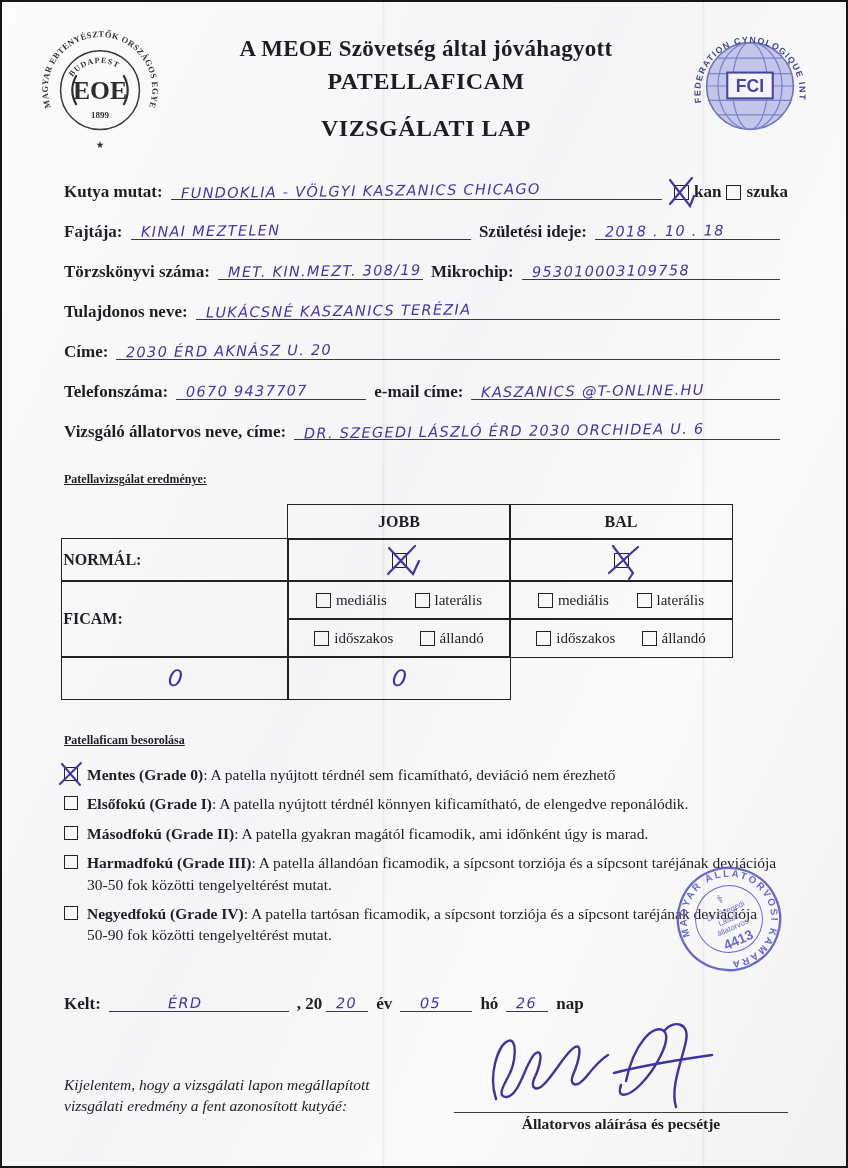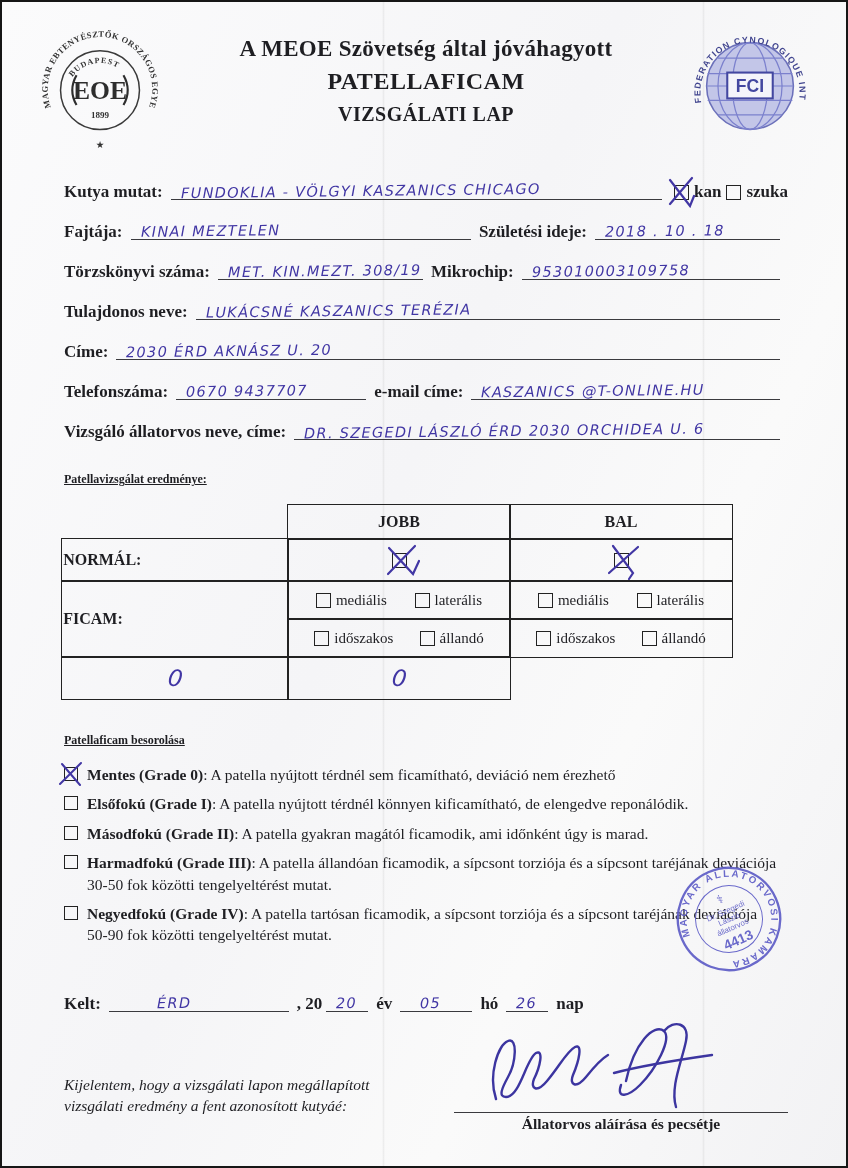--- a/index.html
+++ b/index.html
@@ -9,21 +9,21 @@
     border:2px solid #161616; box-sizing:border-box; overflow:hidden;
     font-family:"Liberation Serif",serif; color:#1e1e22;
   }
   .crease { position:absolute; top:0; bottom:0; width:3px;
     background:linear-gradient(90deg,rgba(0,0,0,0) 0%,rgba(0,0,0,.05) 50%,rgba(0,0,0,0) 100%); }
   
   .header { display:flex; align-items:flex-start; margin:22px 34px 0 34px; }
   .titles { flex:1; text-align:center; font-weight:bold; padding-top:12px;font-family:Liberation Serif, serif; }
   .t1 { font-size:23px; letter-spacing:.3px; }
   .t2 { font-size:24px; margin-top:6px; letter-spacing:.5px; }
-  .t3 { font-size:20px; margin-top:8px; letter-spacing:.5px; }
+  .t3 { font-size:24px; margin-top:20px; letter-spacing:.5px; }
   
   .fields { margin:26px 58px 0 62px; }
   .frow { display:flex; align-items:flex-end; margin-bottom:16px; font-size:17px; font-weight:bold; white-space:nowrap; }
   .lbl { padding-right:4px; }
   .fill { flex:1; border-bottom:1.3px solid #3a3a3e; margin:0 8px 2px 4px; position:relative; height:21px; min-width:40px; }
   .fill.fixed { flex:none; }
   .hw { font-family:"DejaVu Sans",sans-serif; font-style:italic; font-weight:normal;
         color:#4136a4; font-size:14.5px; letter-spacing:1.3px; white-space:nowrap; }
   .fill .hw { position:absolute; left:10px; bottom:0; transform:rotate(-.7deg); }
   .cbx { display:inline-block; width:13px; height:13px; border:1.7px solid #222; background:transparent;
@@ -291,21 +291,21 @@
     </div>
     <div class="gitem">
       <span class="gcb"></span>
       <span class="gtxt" style="max-width:690px"><b>Negyedfokú (Grade IV)</b><span>: A patella tartósan ficamodik, a sípcsont torziója és a sípcsont taréjának deviációja 50-90 fok közötti tengelyeltérést mutat.</span></span>
     </div>
   </div>
 
   <div class="daterow">
     <span class="lbl">Kelt:</span>
     <span class="fill fixed" style="width:180px">
-        <span class="hw" style="left:48px">ÉRD</span>
+        <span class="hw" style="left:59px">ÉRD</span>
       </span>
     <span>, 20</span>
     <span class="fill fixed" style="width:42px">
         <span class="hw">20</span>
       </span>
     <span class="lbl">év</span>
     <span class="fill fixed" style="width:72px">
         <span class="hw" style="left:20px">05</span>
       </span>
     <span class="lbl">hó</span>

